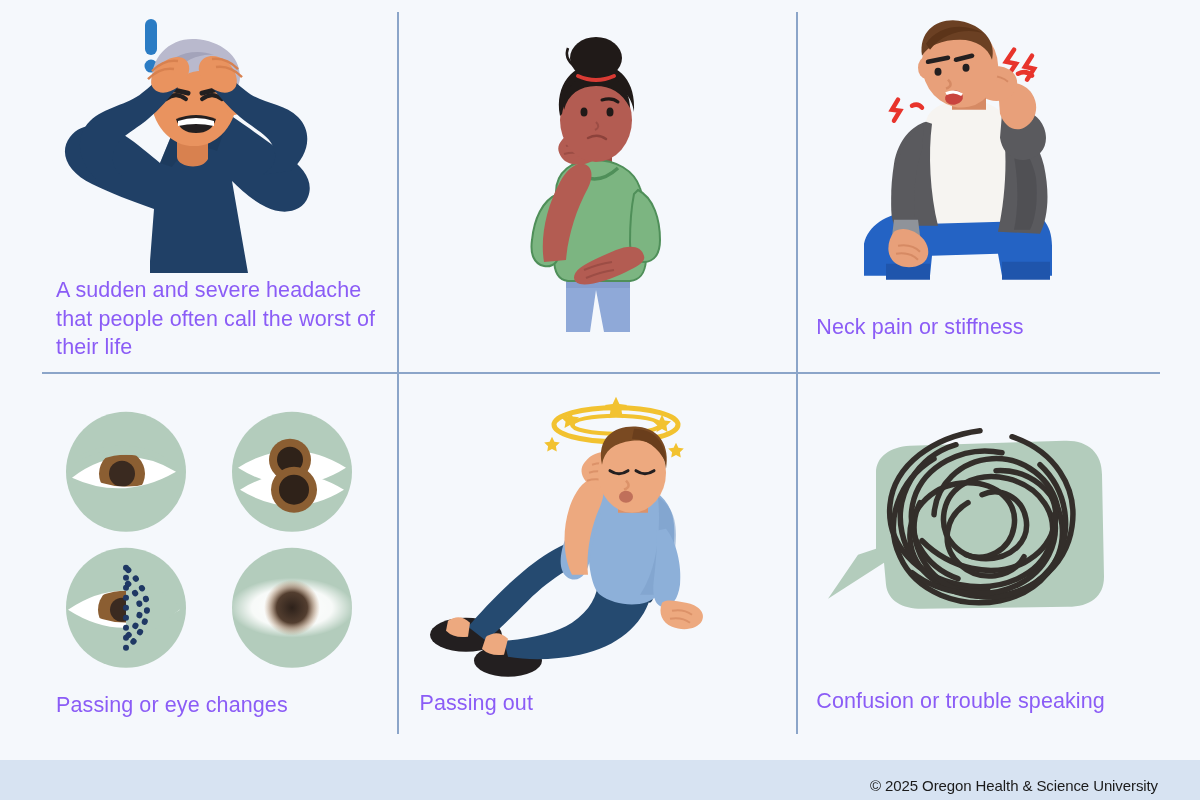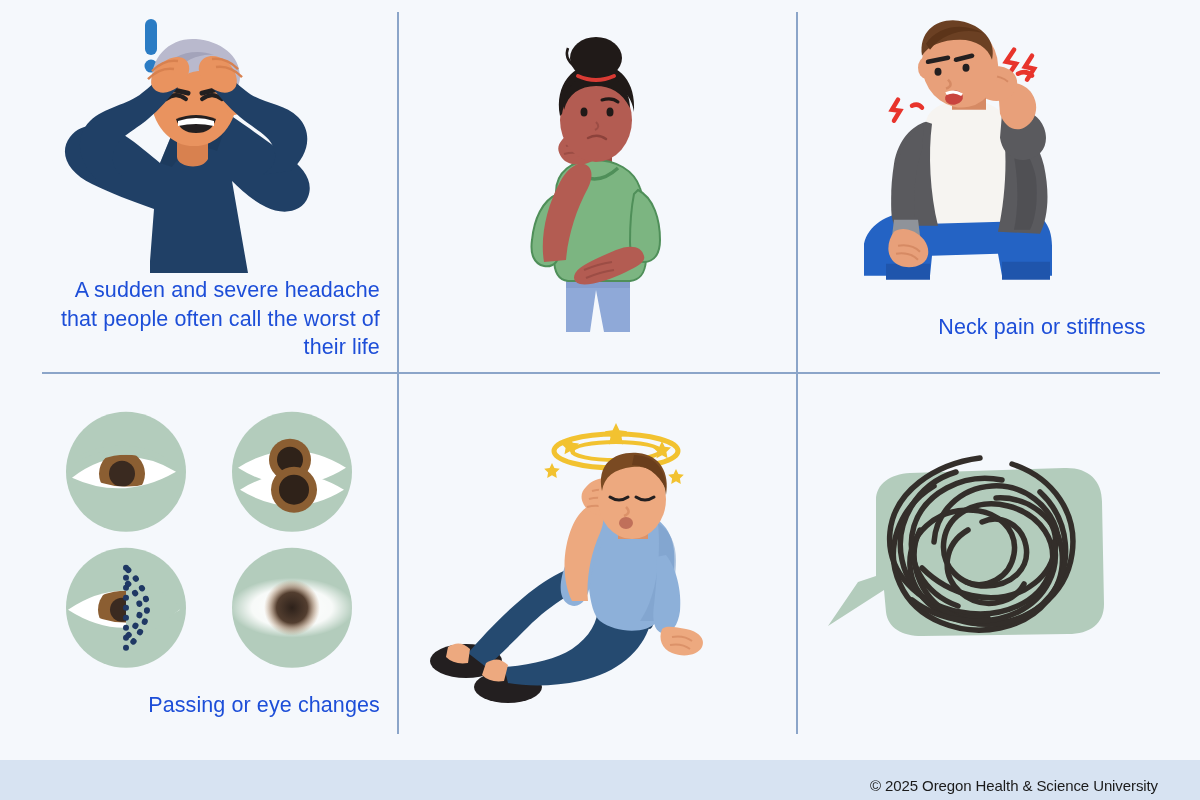--- a/index.html
+++ b/index.html
@@ -38,24 +38,24 @@
   .art {
     position: relative;
     width: 100%;
     flex: 1 1 auto;
   }
 
   .art svg { display: block; width: 100%; height: 100%; }
 
   .caption {
     width: 92%;
-    text-align: right;
+    text-align: left;
     font-size: 21.5px;
     line-height: 1.33;
-    color: #1d4ed8;
+    color: #8b5cf6;
     letter-spacing: 0.1px;
     padding-bottom: 6px;
   }
 
   
   #panel-1 { left: 42px;  top: 4px;   width: 352px; height: 364px; }
   #panel-2 { left: 404px; top: 4px;   width: 388px; height: 364px; }
   #panel-3 { left: 802px; top: 4px;   width: 358px; height: 364px; }
   #panel-4 { left: 42px;  top: 380px; width: 352px; height: 362px; }
   #panel-5 { left: 404px; top: 380px; width: 388px; height: 362px; }
@@ -436,20 +436,21 @@
           <path d="M230 40 C250 40 262 54 262 74 C254 58 242 50 228 50 Z" fill="#6a3e1c"></path>
 
           <path d="M206 82 q9 6 18 0" stroke="#231f20" stroke-width="3" fill="none" stroke-linecap="round"></path>
           <path d="M232 82 q9 6 18 0" stroke="#231f20" stroke-width="3" fill="none" stroke-linecap="round"></path>
 
           <path d="M222 92 q6 6 -2 9" stroke="#dc9269" stroke-width="2.5" fill="none"></path>
 
           <ellipse cx="222" cy="108" rx="7" ry="6" fill="#c0705a"></ellipse>
         </svg>
       </div>
+      <div class="caption">Passing out</div>
     </div>
 
     <div class="panel" id="panel-6">
       <div class="art">
         <svg viewBox="0 0 358 270" preserveAspectRatio="xMidYMid meet">
 
           <g>
             <path d="M74 74 C74 58 88 48 108 47 L262 42 C286 41 300 54 300 76
                      L302 178 C302 198 288 208 266 208 L120 210
                      C100 210 86 202 84 186 L82 164 L26 200 L56 156 L74 150 Z" fill="#b3ccbc"></path>
@@ -469,20 +470,21 @@
             <path d="M238 66 C268 94 272 140 248 170 C224 200 180 206 148 188
                      C116 170 104 132 118 104"></path>
             <path d="M120 142 C148 170 190 180 222 164 C252 148 262 116 246 92"></path>
             <path d="M166 104 C142 118 138 148 158 166 C178 184 210 180 222 158"></path>
             <path d="M200 54 C160 46 122 68 112 100 C102 134 122 168 156 180"></path>
             <path d="M256 110 C250 80 222 58 190 60 C158 62 134 86 132 116"></path>
             <path d="M110 174 C138 196 184 202 216 186 C244 172 258 144 252 116"></path>
           </g>
         </svg>
       </div>
+      <div class="caption">Confusion or trouble speaking</div>
     </div>
 
     <div class="divider" id="divider-v-1"></div>
     <div class="divider" id="divider-v-2"></div>
     <div class="divider" id="divider-h-1"></div>
   </div>
 
   <div id="footer">
     <div id="footer-copyright">© 2025 Oregon Health &amp; Science University</div>
   </div>

